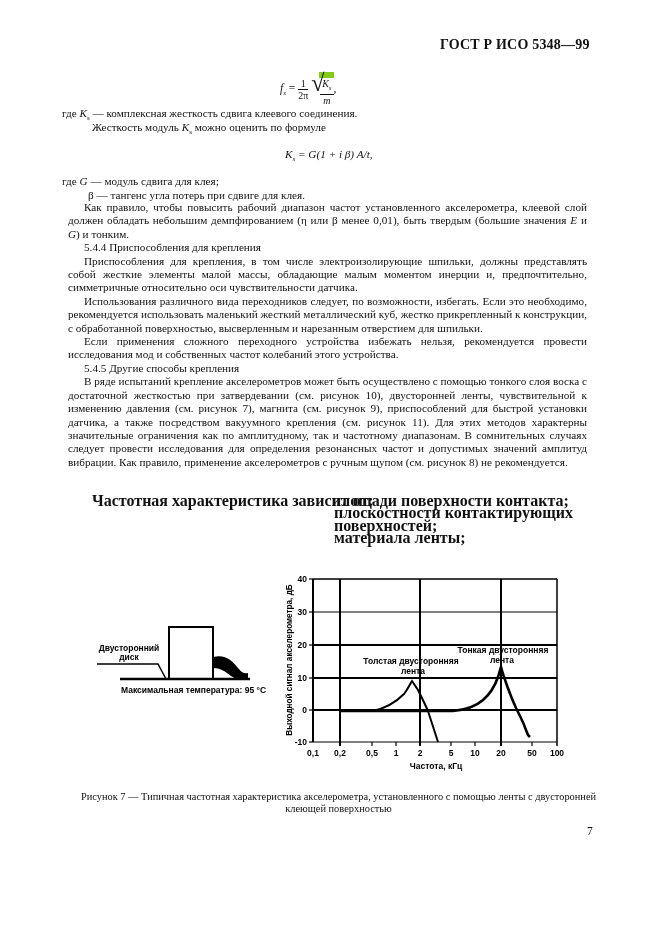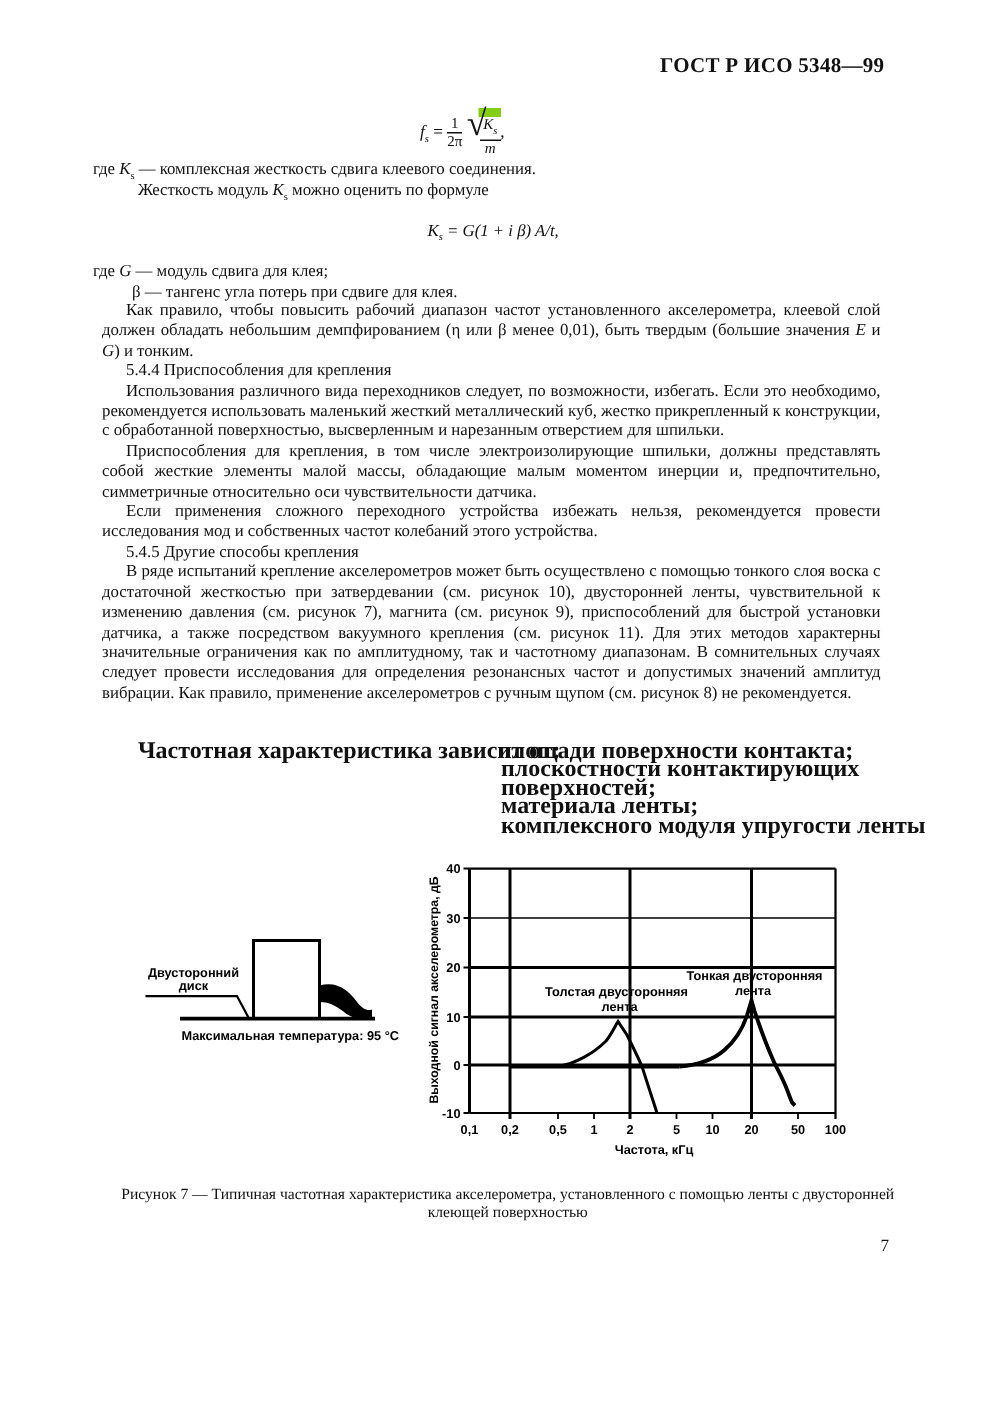--- a/index.html
+++ b/index.html
@@ -62,33 +62,32 @@
 
 <div class="abs fs" style="left:62px; top:175px;">
   <span>где</span>
   <i>G</i><span> — модуль сдвига для клея;</span>
 </div>
 <div class="abs fs" style="left:88px; top:189px;">β — тангенс угла потерь при сдвиге для клея.</div>
 
 <div class="para" style="top:201px;">
   <p class="last"><span>Как правило, чтобы повысить рабочий диапазон частот установленного акселерометра, клеевой слой должен обладать небольшим демпфированием (η или β менее 0,01), быть твердым (большие значения </span><i>E</i><span> и </span><i>G</i><span>) и тонким.</span></p>
   <p>5.4.4 Приспособления для крепления</p>
+  <p class="last">Приспособления для крепления, в том числе электроизолирующие шпильки, должны представлять собой жесткие элементы малой массы, обладающие малым моментом инерции и, предпочтительно, симметричные относительно оси чувствительности датчика.</p>
   <p class="last">Использования различного вида переходников следует, по возможности, избегать. Если это необходимо, рекомендуется использовать маленький жесткий металлический куб, жестко прикрепленный к конструкции, с обработанной поверхностью, высверленным и нарезанным отверстием для шпильки.</p>
-  <p class="last">Приспособления для крепления, в том числе электроизолирующие шпильки, должны представлять собой жесткие элементы малой массы, обладающие малым моментом инерции и, предпочтительно, симметричные относительно оси чувствительности датчика.</p>
   <p class="last">Если применения сложного переходного устройства избежать нельзя, рекомендуется провести исследования мод и собственных частот колебаний этого устройства.</p>
   <p>5.4.5 Другие способы крепления</p>
   <p class="last">В ряде испытаний крепление акселерометров может быть осуществлено с помощью тонкого слоя воска с достаточной жесткостью при затвердевании (см. рисунок 10), двусторонней ленты, чувствительной к изменению давления (см. рисунок 7), магнита (см. рисунок 9), приспособлений для быстрой установки датчика, а также посредством вакуумного крепления (см. рисунок 11). Для этих методов характерны значительные ограничения как по амплитудному, так и частотному диапазонам. В сомнительных случаях следует провести исследования для определения резонансных частот и допустимых значений амплитуд вибрации. Как правило, применение акселерометров с ручным щупом (см. рисунок 8) не рекомендуется.</p>
 </div>
 
 <div class="abs list" style="left:92px; top:495px;">Частотная характеристика зависит от:</div>
 <div class="abs list" style="left:332px; top:495px;">
   <div>площади поверхности контакта;</div>
   <div style="padding-left:2px;">плоскостности контактирующих поверхностей;</div>
   <div style="padding-left:2px;">материала ленты;</div>
-  <div style="padding-left:2px;">комплексного модуля упругости ленты</div>
 </div>
 
 <svg class="abs" style="left:80px; top:610px;" width="200" height="100" viewBox="80 610 200 100">
   <g>
     <rect x="169" y="627" width="44" height="52" fill="#fff" stroke="#000" stroke-width="2"></rect>
   </g>
   <line x1="120" y1="679" x2="250" y2="679" stroke="#000" stroke-width="2.5"></line>
   <path d="M213,657 C225,654 232,660 238,668 C242,673 245,674 248,673 L248,680 C240,680 236,679 231,676 C225,671 220,668 213,668 Z" fill="#000"></path>
   <polyline points="97,664 158,664 166,679" fill="none" stroke="#000" stroke-width="1.5"></polyline>
   <text class="chart-text" x="129" y="651" font-size="8.5" text-anchor="middle">Двусторонний</text>

